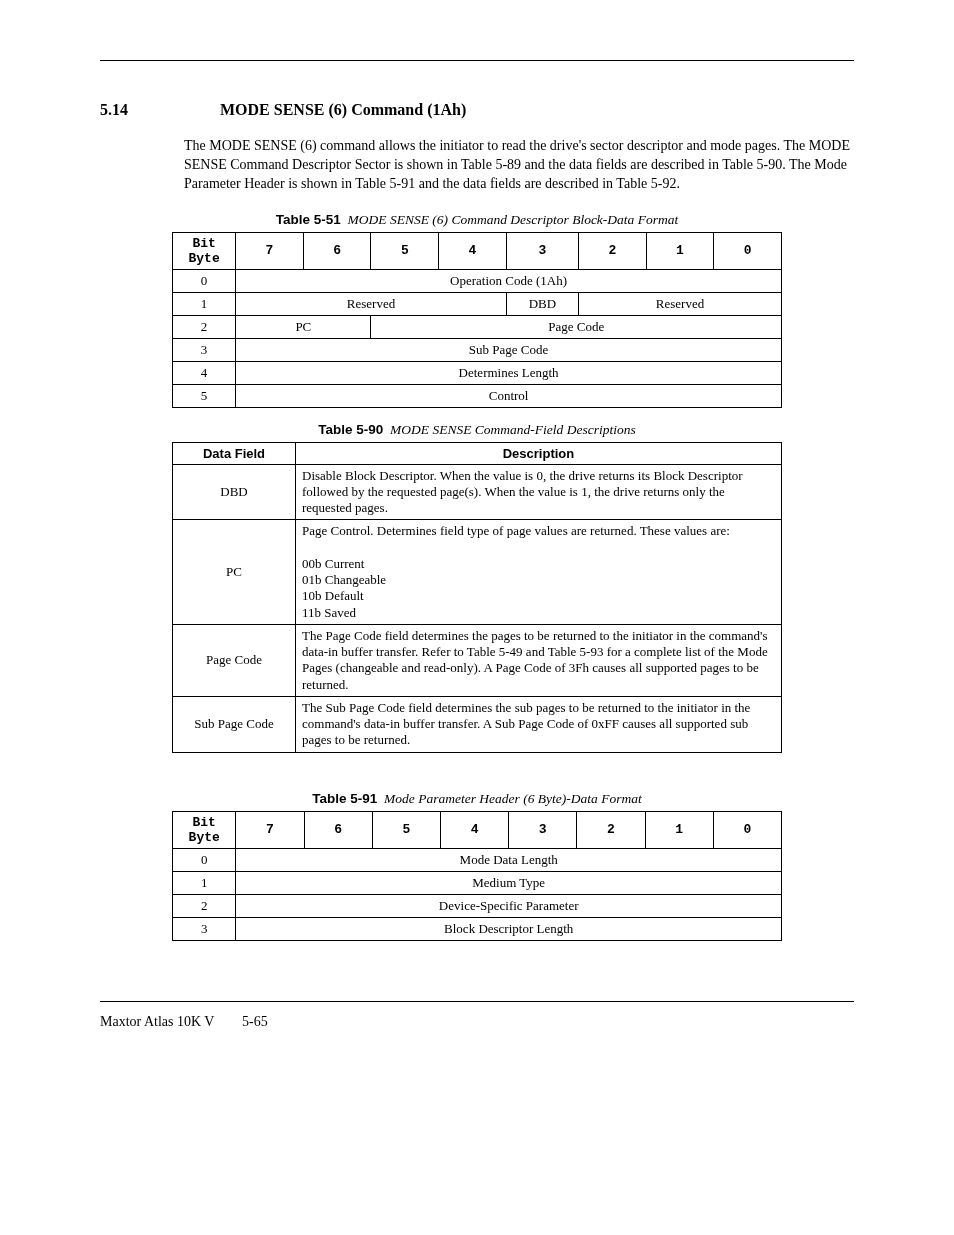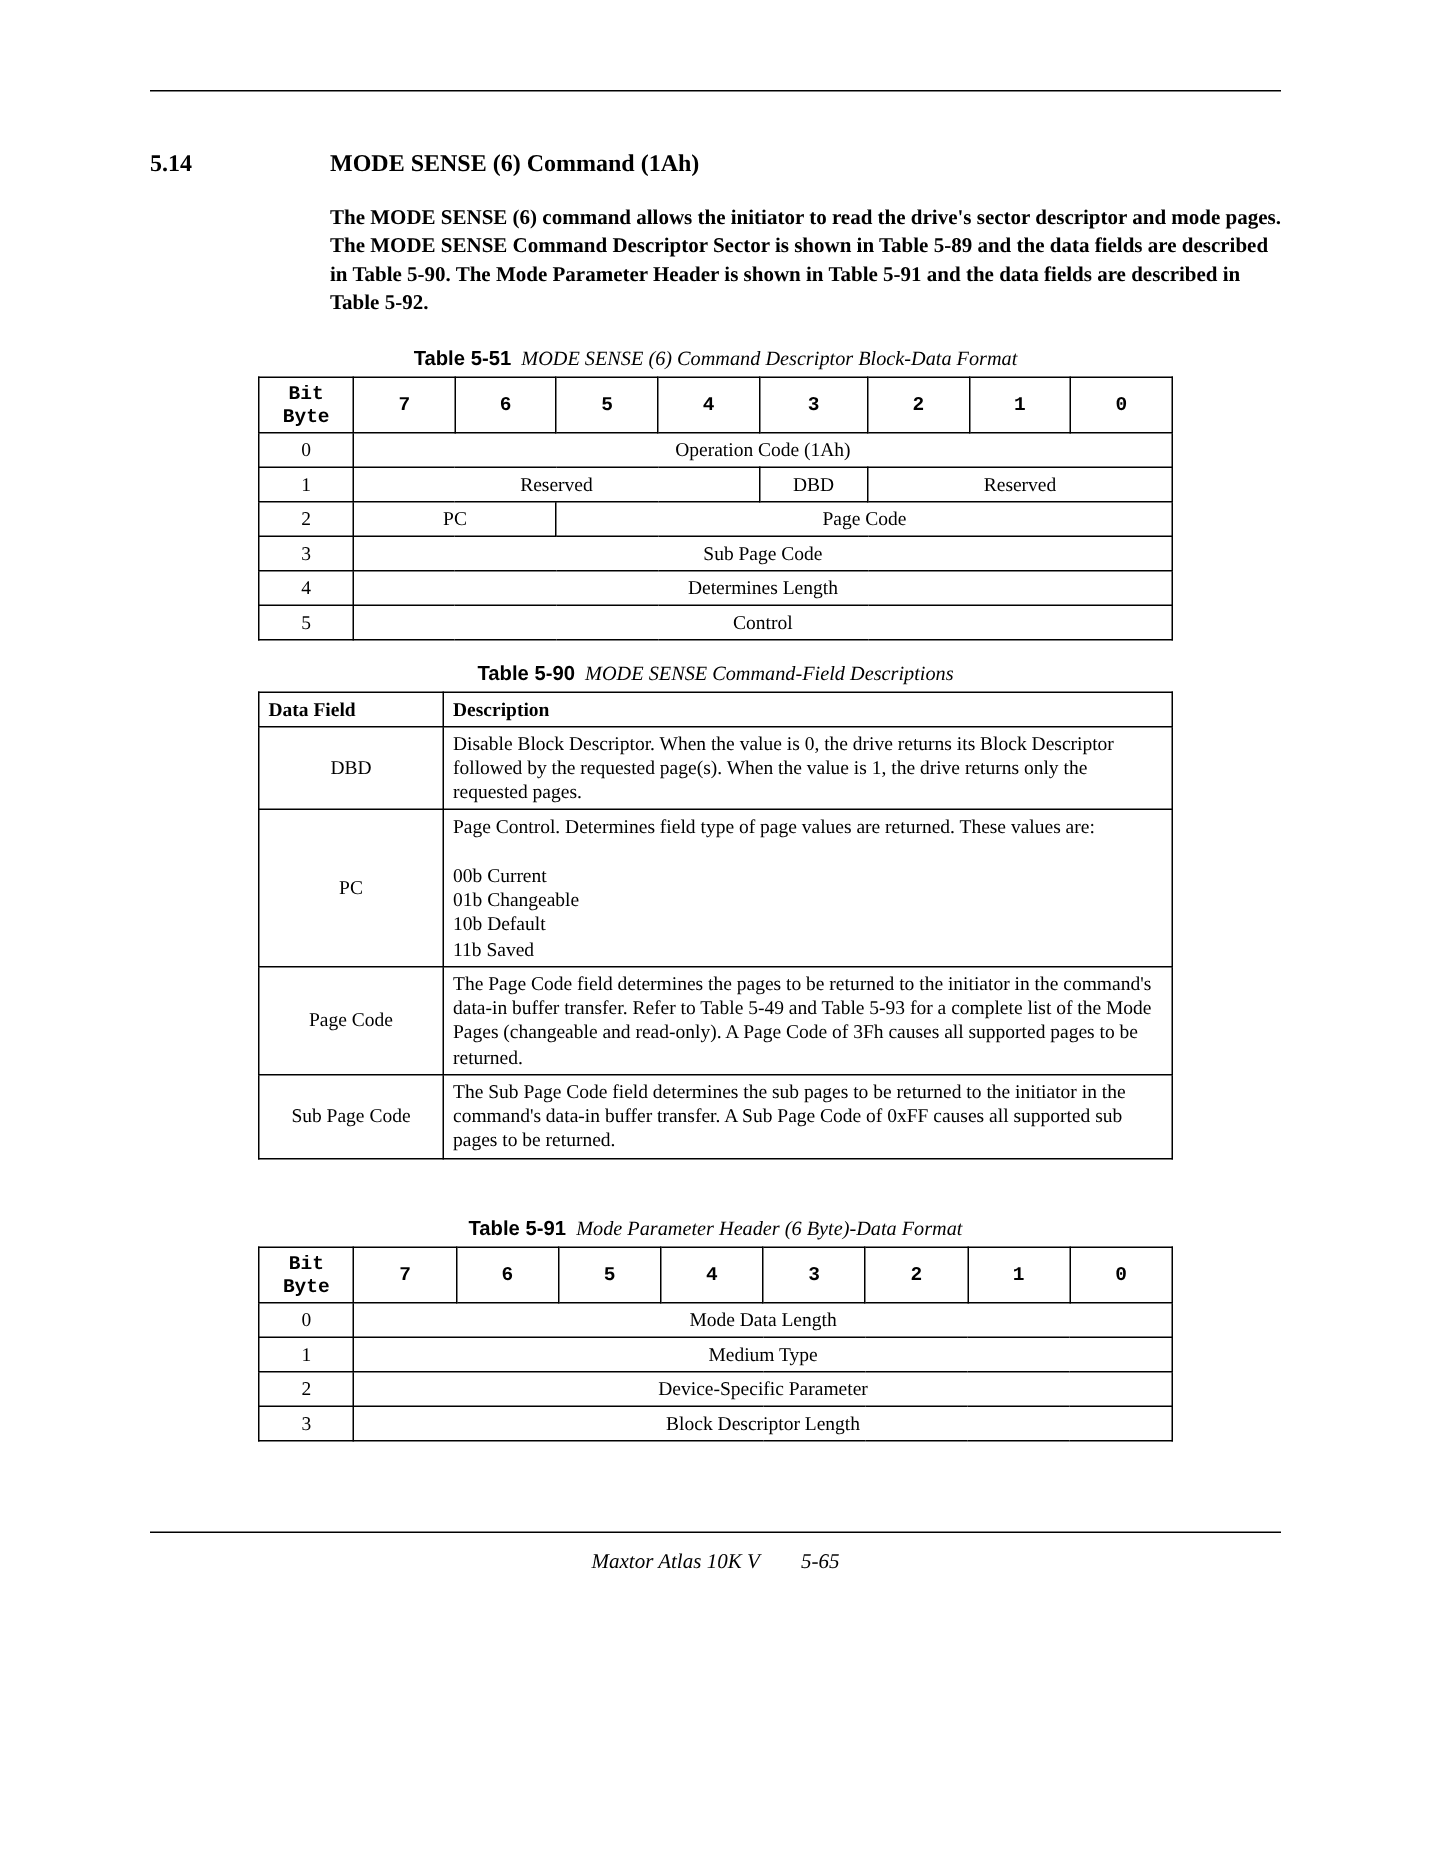--- a/index.html
+++ b/index.html
@@ -25,24 +25,23 @@
   .section-heading {
     display: flex;
     font-weight: bold;
     font-size: 16px;
     margin-bottom: 18px;
   }
   .section-number {
     width: 120px;
   }
   .intro-para {
-    margin-left: 120px;
+    margin-left: 84px;
     margin-bottom: 18px;
     line-height: 1.35;
-    font-weight: bold;
   }
   .table-caption {
     text-align: center;
     margin: 8px 0 4px 0;
     font-size: 13.5px;
   }
   .table-caption .label {
     font-family: Arial, Helvetica, sans-serif;
     font-weight: bold;
   }
@@ -74,37 +73,36 @@
     text-align: center;
     font-family: Liberation Serif, serif;
   }
   .byte-col {
     width: 56px;
   }
   .bit-col {
     width: 69px;
   }
   .desc th {
-    text-align: left;
-    font-family: Liberation Serif, serif;
+    text-align: center;
+    font-family: Liberation Sans, sans-serif;
     font-weight: bold;
   }
   .desc td.field {
     text-align: center;
     width: 110px;
   }
   .desc td.descr {
     text-align: left;
     line-height: 1.25;
   }
   .footer {
-    text-align: center;
+    text-align: left;
     font-size: 14px;
     margin-top: 12px;
-    font-style: italic;
   }
   .footer .book {
     margin-right: 24px;
   }
 </style>
 </head>
 <body>
 
 
 

